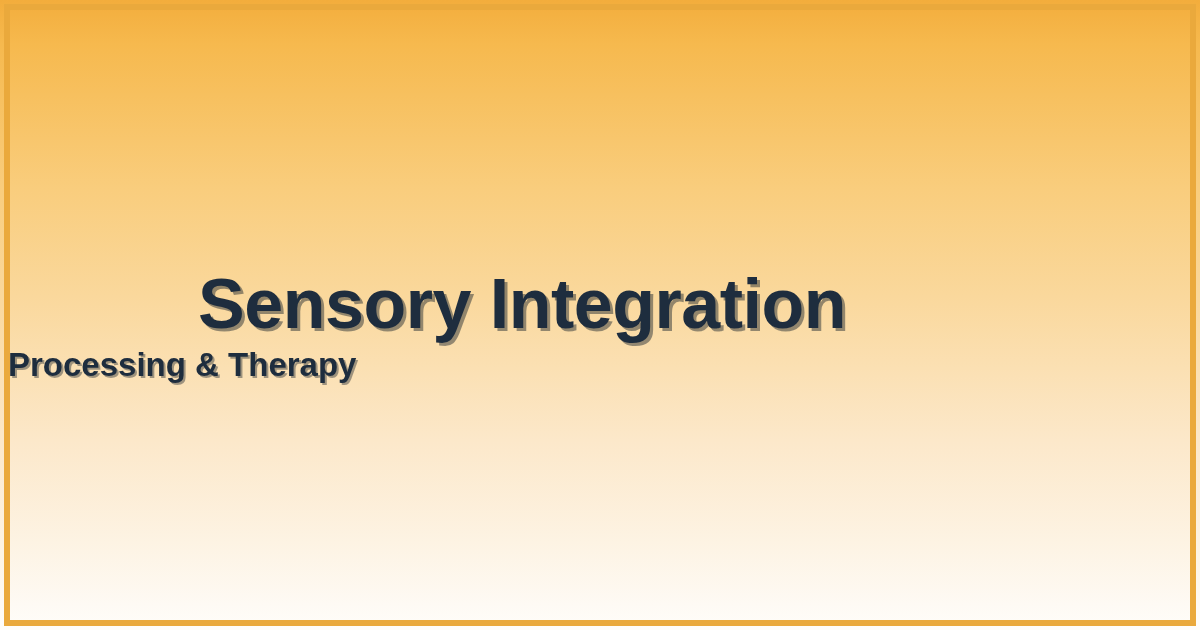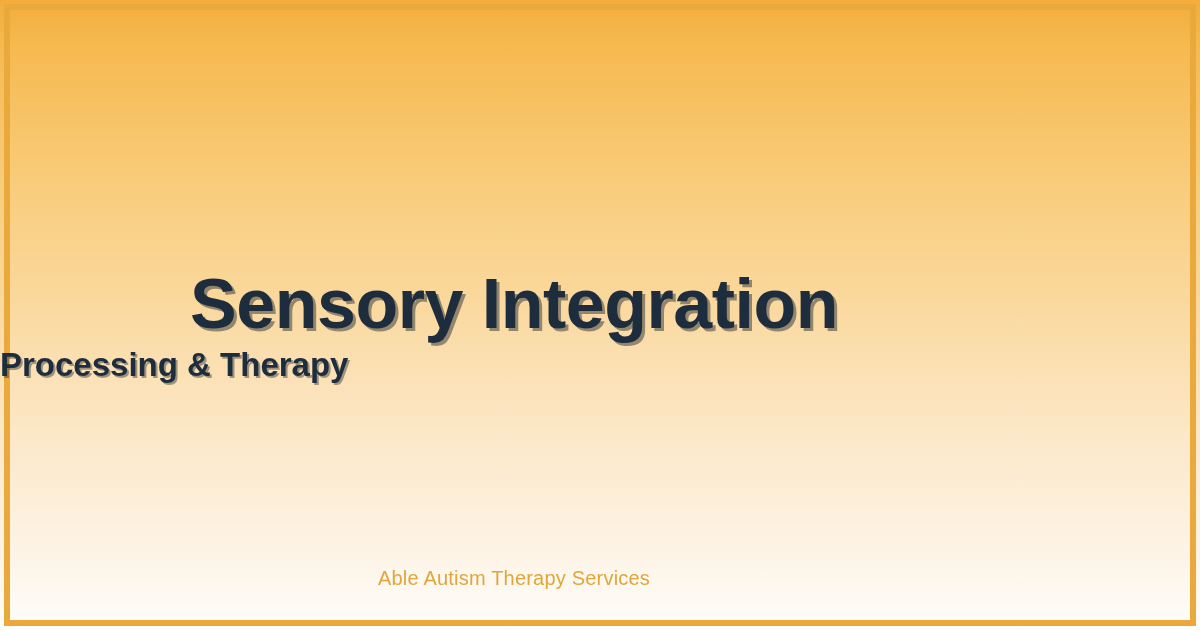--- a/index.html
+++ b/index.html
@@ -39,21 +39,21 @@
     top: 4px;
     right: 4px;
     bottom: 4px;
     border: 6px solid #eaa93c;
     box-sizing: border-box;
     pointer-events: none;
   }
 
   .content {
     position: absolute;
-    left: 0;
+    left: 8px;
     top: 0;
     width: 1028px;
     height: 630px;
     box-sizing: border-box;
     display: flex;
     flex-direction: column;
     align-items: center;
     justify-content: flex-start;
   }
 
@@ -104,16 +104,15 @@
 
 <div class="slide">
 
   <div class="frame"></div>
 
   <div class="content">
     <h1 class="title">Sensory Integration</h1>
 
     <h2 class="subtitle">Processing &amp; Therapy</h2>
 
-    <div class="footer">Able Autism Therapy Services</div>
   </div>
 
 </div>
 
 </body></html>

